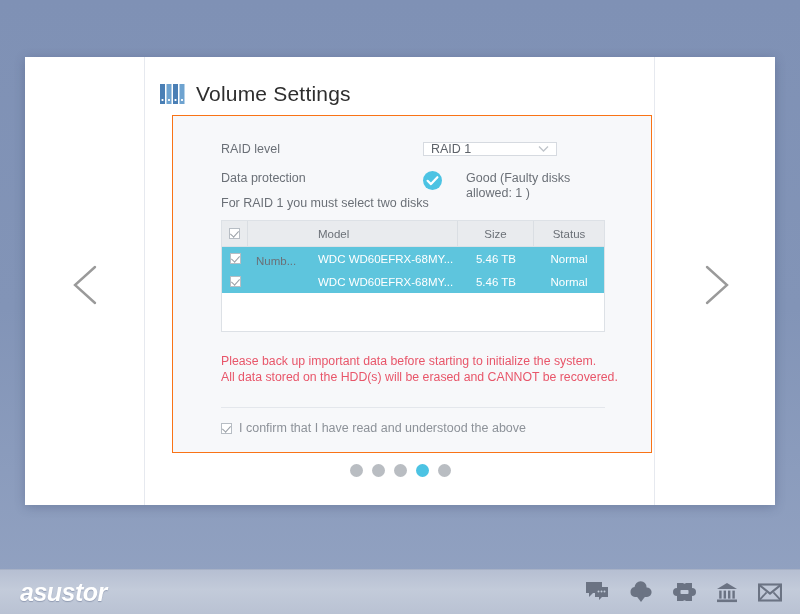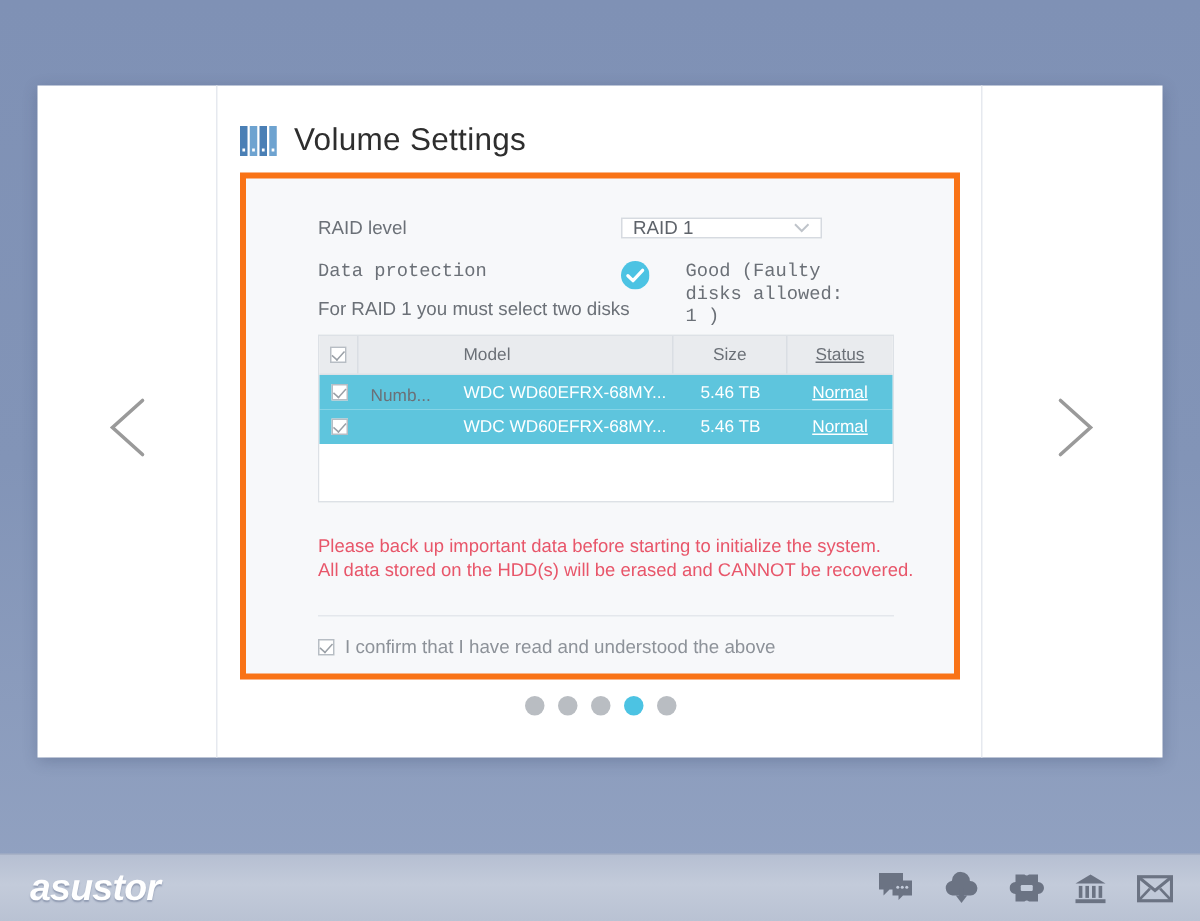--- a/index.html
+++ b/index.html
@@ -58,35 +58,35 @@
   #page-title {
     font-size: 21px;
     color: #2e2e2e;
     font-weight: normal;
     letter-spacing: 0.2px;
   }
 
   
   #settings-panel {
     position: absolute;
-    left: 135px;
+    left: 147px;
     top: 58px;
     width: 480px;
     height: 338px;
     background: #f7f8fa;
-    border: 4px solid #f97316;
+    border: 1px solid #f97316;
   }
 
   .form-row {
     display: flex;
     align-items: flex-start;
     padding: 0 0 0 48px;
   }
   #row-raid-level { margin-top: 18px; height: 30px; align-items: center; }
-  #row-data-protection { margin-top: 6px; font-family: Liberation Mono, monospace; }
+  #row-data-protection { margin-top: 6px; }
 
   .form-label {
     width: 202px;
     font-size: 12.5px;
     color: #6b7077;
     line-height: 16px;
   }
 
   
   #raid-level-select {
@@ -152,21 +152,21 @@
     align-items: center;
     border-right: 1px solid #dadee3;
     padding-left: 8px;
   }
   #disk-table-head .th:last-child { border-right: none; }
 
   .col-check  { width: 26px; justify-content: center; padding-left: 0 !important; }
   .col-number { width: 62px; margin-top: 40px; }
   .col-model  { width: 148px; }
   .col-size   { width: 76px; justify-content: center; padding-left: 0 !important; }
-  .col-status { width: 70px; justify-content: center; padding-left: 0 !important; text-decoration: underline; }
+  .col-status { width: 70px; justify-content: center; padding-left: 0 !important; }
 
   .disk-row {
     display: flex;
     height: 23px;
     background: #5ec5dd;
     cursor: pointer;
   }
   .disk-row .td {
     font-size: 11.5px;
     color: #ffffff;

